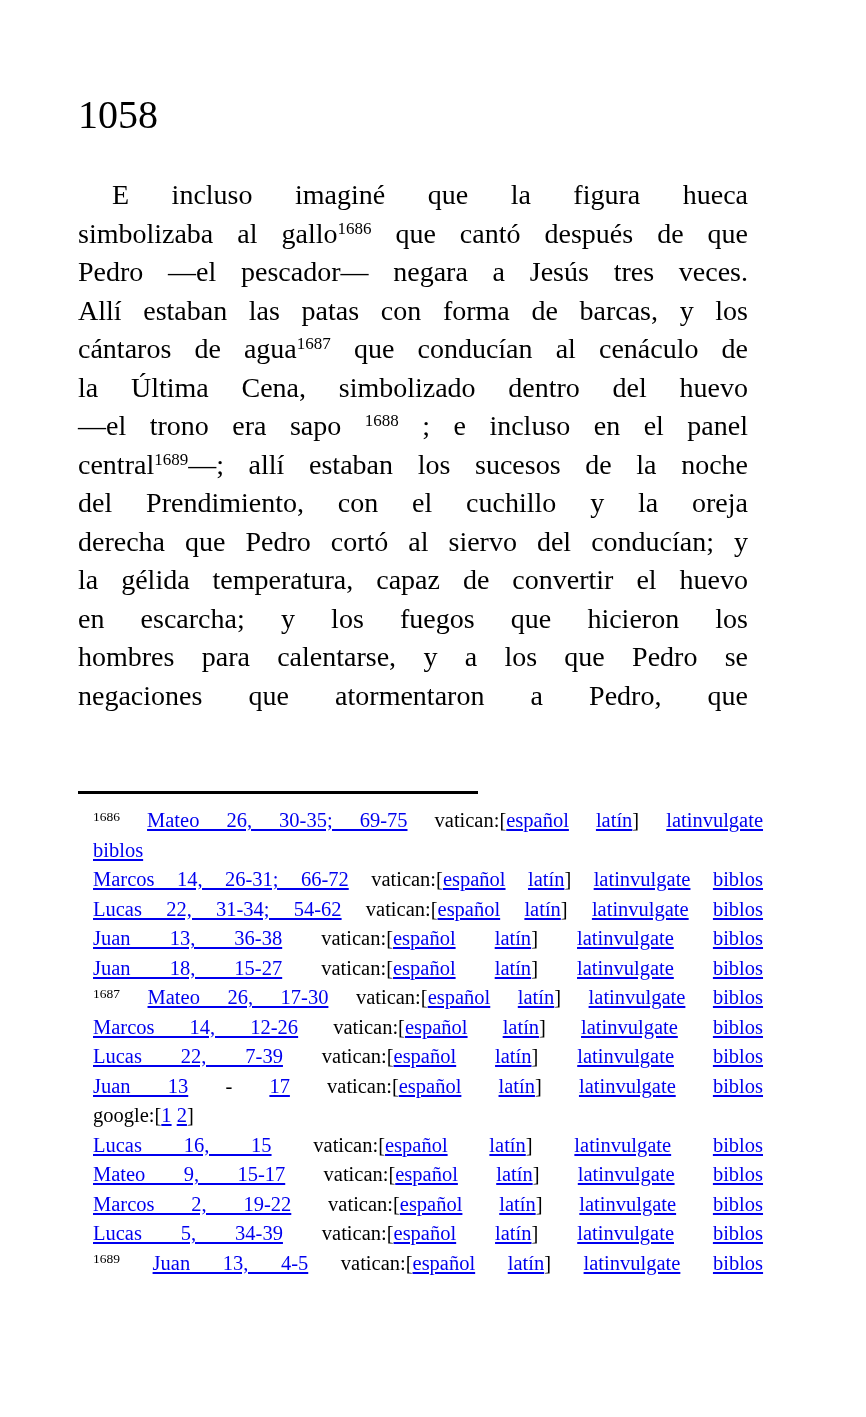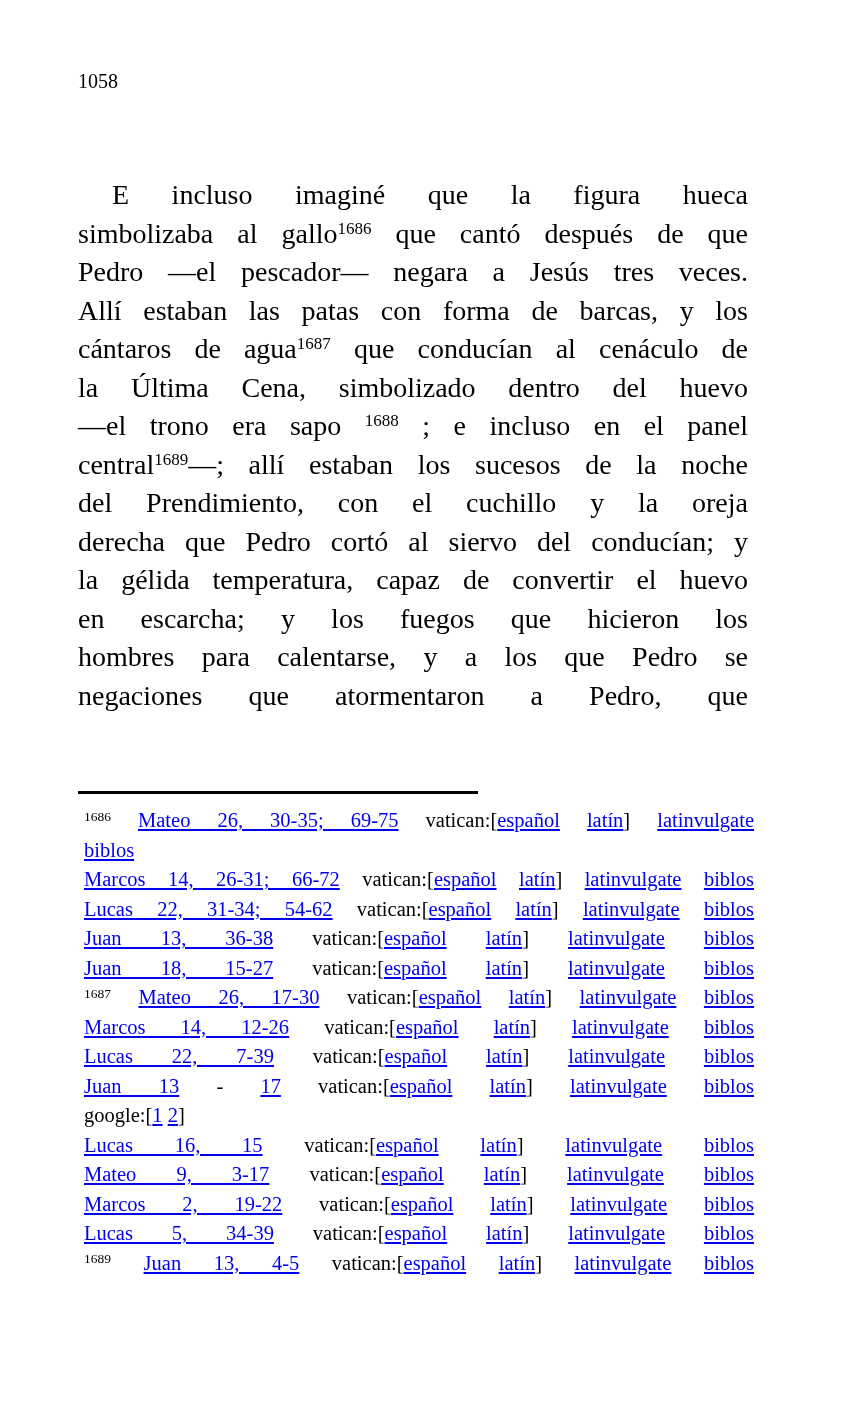--- a/index.html
+++ b/index.html
@@ -1,27 +1,27 @@
 <!DOCTYPE html>
 <html style="--link: #0000EE;"><head>
 <meta charset="utf-8">
 <style>
   html,body{margin:0;padding:0;background:#ffffff;}
   .page{
     position:relative;width:866px;height:1417px;background:#fff;
     font-family:"Liberation Serif","DejaVu Serif",serif;color:#000;overflow:hidden;
   }
-  .pageno{position:absolute;left:78px;top:71px;font-size:20px;line-height:1;}
+  .pageno{position:absolute;left:78px;top:95px;font-size:40px;line-height:1;}
   .bodytext{position:absolute;left:78px;top:176px;width:670px;}
   .b-line{height:38.5px;line-height:38.5px;font-size:28px;text-align:left;}
   .b-line.just{text-align:justify;text-align-last:justify;}
   .b-line.first{text-indent:34px;}
   .b-line sup{font-size:17px;line-height:0;position:relative;top:-9px;vertical-align:baseline;}
   .sep{position:absolute;left:78px;top:791px;width:400px;height:0;border-top:3px solid #000;}
-  .footnotes{position:absolute;left:84px;top:806px;width:670px;}
+  .footnotes{position:absolute;left:93px;top:806px;width:670px;}
   .fn-line{height:29.5px;line-height:29.5px;font-size:20.5px;text-align:left;}
   .fn-line.just{text-align:justify;text-align-last:justify;}
   .fn-line sup{font-size:13.5px;line-height:0;position:relative;top:-6.5px;vertical-align:baseline;}
   a.lnk{color:var(--link,#0000EE);text-decoration:underline;cursor:pointer;}
 </style>
 </head>
 <body>
 
 <div class="page">
   <div class="pageno">1058</div>
@@ -48,18 +48,18 @@
       <div class="fn-line just"><a class="lnk" href="#">Marcos 14, 26-31; 66-72</a><span> vatican:[</span><a class="lnk" href="#">español</a><span> </span><a class="lnk" href="#">latín</a><span>] </span><a class="lnk" href="#">latinvulgate</a><span> </span><a class="lnk" href="#">biblos</a></div>
       <div class="fn-line just"><a class="lnk" href="#">Lucas 22, 31-34; 54-62</a><span> vatican:[</span><a class="lnk" href="#">español</a><span> </span><a class="lnk" href="#">latín</a><span>] </span><a class="lnk" href="#">latinvulgate</a><span> </span><a class="lnk" href="#">biblos</a></div>
       <div class="fn-line just"><a class="lnk" href="#">Juan 13, 36-38</a><span> vatican:[</span><a class="lnk" href="#">español</a><span> </span><a class="lnk" href="#">latín</a><span>] </span><a class="lnk" href="#">latinvulgate</a><span> </span><a class="lnk" href="#">biblos</a></div>
       <div class="fn-line just"><a class="lnk" href="#">Juan 18, 15-27</a><span> vatican:[</span><a class="lnk" href="#">español</a><span> </span><a class="lnk" href="#">latín</a><span>] </span><a class="lnk" href="#">latinvulgate</a><span> </span><a class="lnk" href="#">biblos</a></div>
       <div class="fn-line just"><sup>1687</sup><span> </span><a class="lnk" href="#">Mateo 26, 17-30</a><span> vatican:[</span><a class="lnk" href="#">español</a><span> </span><a class="lnk" href="#">latín</a><span>] </span><a class="lnk" href="#">latinvulgate</a><span> </span><a class="lnk" href="#">biblos</a></div>
       <div class="fn-line just"><a class="lnk" href="#">Marcos 14, 12-26</a><span> vatican:[</span><a class="lnk" href="#">español</a><span> </span><a class="lnk" href="#">latín</a><span>] </span><a class="lnk" href="#">latinvulgate</a><span> </span><a class="lnk" href="#">biblos</a></div>
       <div class="fn-line just"><a class="lnk" href="#">Lucas 22, 7-39</a><span> vatican:[</span><a class="lnk" href="#">español</a><span> </span><a class="lnk" href="#">latín</a><span>] </span><a class="lnk" href="#">latinvulgate</a><span> </span><a class="lnk" href="#">biblos</a></div>
       <div class="fn-line just"><a class="lnk" href="#">Juan 13</a><span> - </span><a class="lnk" href="#">17</a><span> vatican:[</span><a class="lnk" href="#">español</a><span> </span><a class="lnk" href="#">latín</a><span>] </span><a class="lnk" href="#">latinvulgate</a><span> </span><a class="lnk" href="#">biblos</a></div>
       <div class="fn-line"><span>google:[</span><a class="lnk" href="#">1</a><span> </span><a class="lnk" href="#">2</a><span>]</span></div>
       <div class="fn-line just"><a class="lnk" href="#">Lucas 16, 15</a><span> vatican:[</span><a class="lnk" href="#">español</a><span> </span><a class="lnk" href="#">latín</a><span>] </span><a class="lnk" href="#">latinvulgate</a><span> </span><a class="lnk" href="#">biblos</a></div>
-      <div class="fn-line just"><a class="lnk" href="#">Mateo 9, 3-17</a><span> vatican:[</span><a class="lnk" href="#">español</a><span> </span><a class="lnk" href="#">latín</a><span>] </span><a class="lnk" href="#">latinvulgate</a><span> </span><a class="lnk" href="#">biblos</a></div>
+      <div class="fn-line just"><a class="lnk" href="#">Mateo 9, 15-17</a><span> vatican:[</span><a class="lnk" href="#">español</a><span> </span><a class="lnk" href="#">latín</a><span>] </span><a class="lnk" href="#">latinvulgate</a><span> </span><a class="lnk" href="#">biblos</a></div>
       <div class="fn-line just"><a class="lnk" href="#">Marcos 2, 19-22</a><span> vatican:[</span><a class="lnk" href="#">español</a><span> </span><a class="lnk" href="#">latín</a><span>] </span><a class="lnk" href="#">latinvulgate</a><span> </span><a class="lnk" href="#">biblos</a></div>
       <div class="fn-line just"><a class="lnk" href="#">Lucas 5, 34-39</a><span> vatican:[</span><a class="lnk" href="#">español</a><span> </span><a class="lnk" href="#">latín</a><span>] </span><a class="lnk" href="#">latinvulgate</a><span> </span><a class="lnk" href="#">biblos</a></div>
       <div class="fn-line just"><sup>1689</sup><span> </span><a class="lnk" href="#">Juan 13, 4-5</a><span> vatican:[</span><a class="lnk" href="#">español</a><span> </span><a class="lnk" href="#">latín</a><span>] </span><a class="lnk" href="#">latinvulgate</a><span> </span><a class="lnk" href="#">biblos</a></div>
     </div>
 </div>
 
 </body></html>

